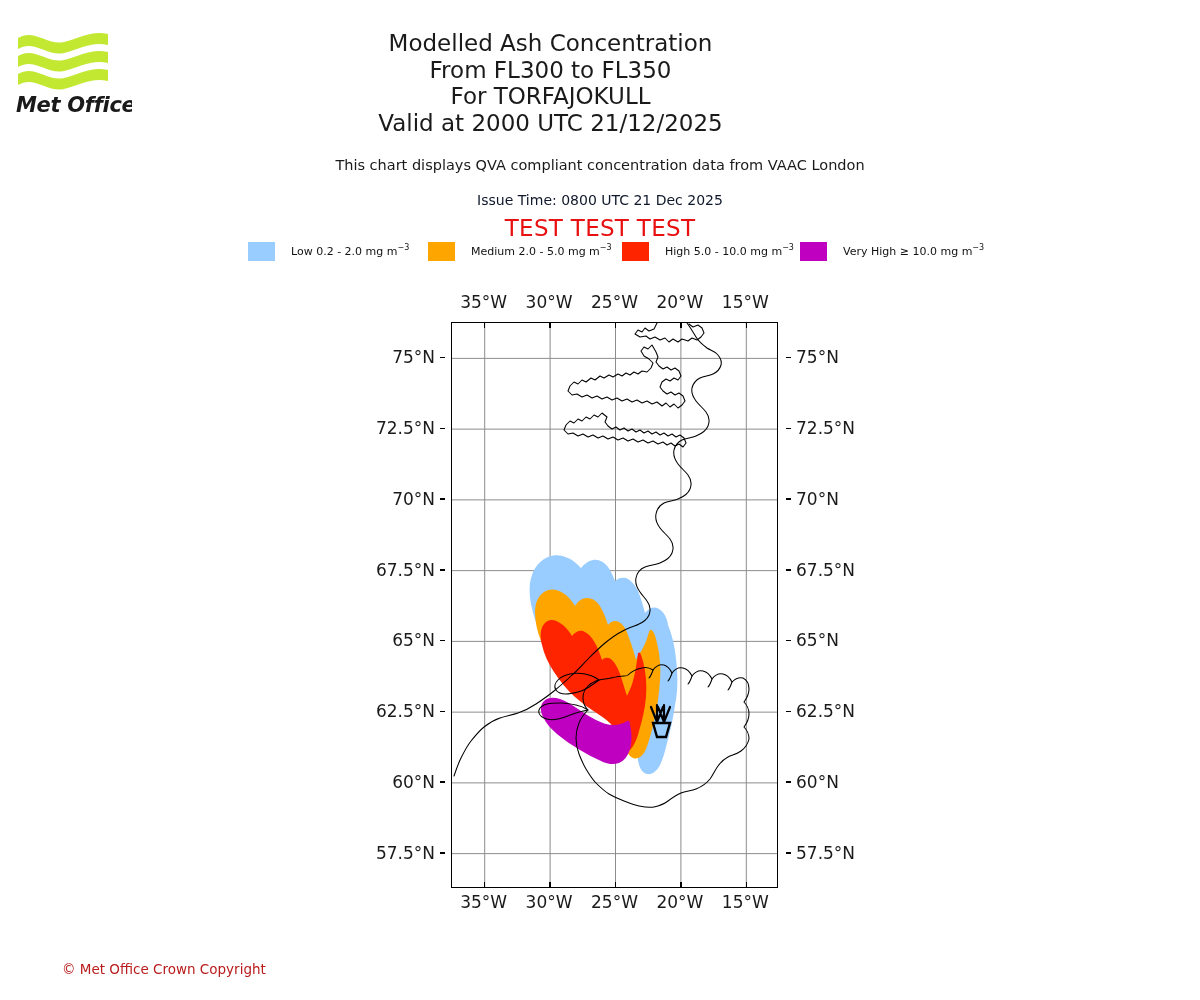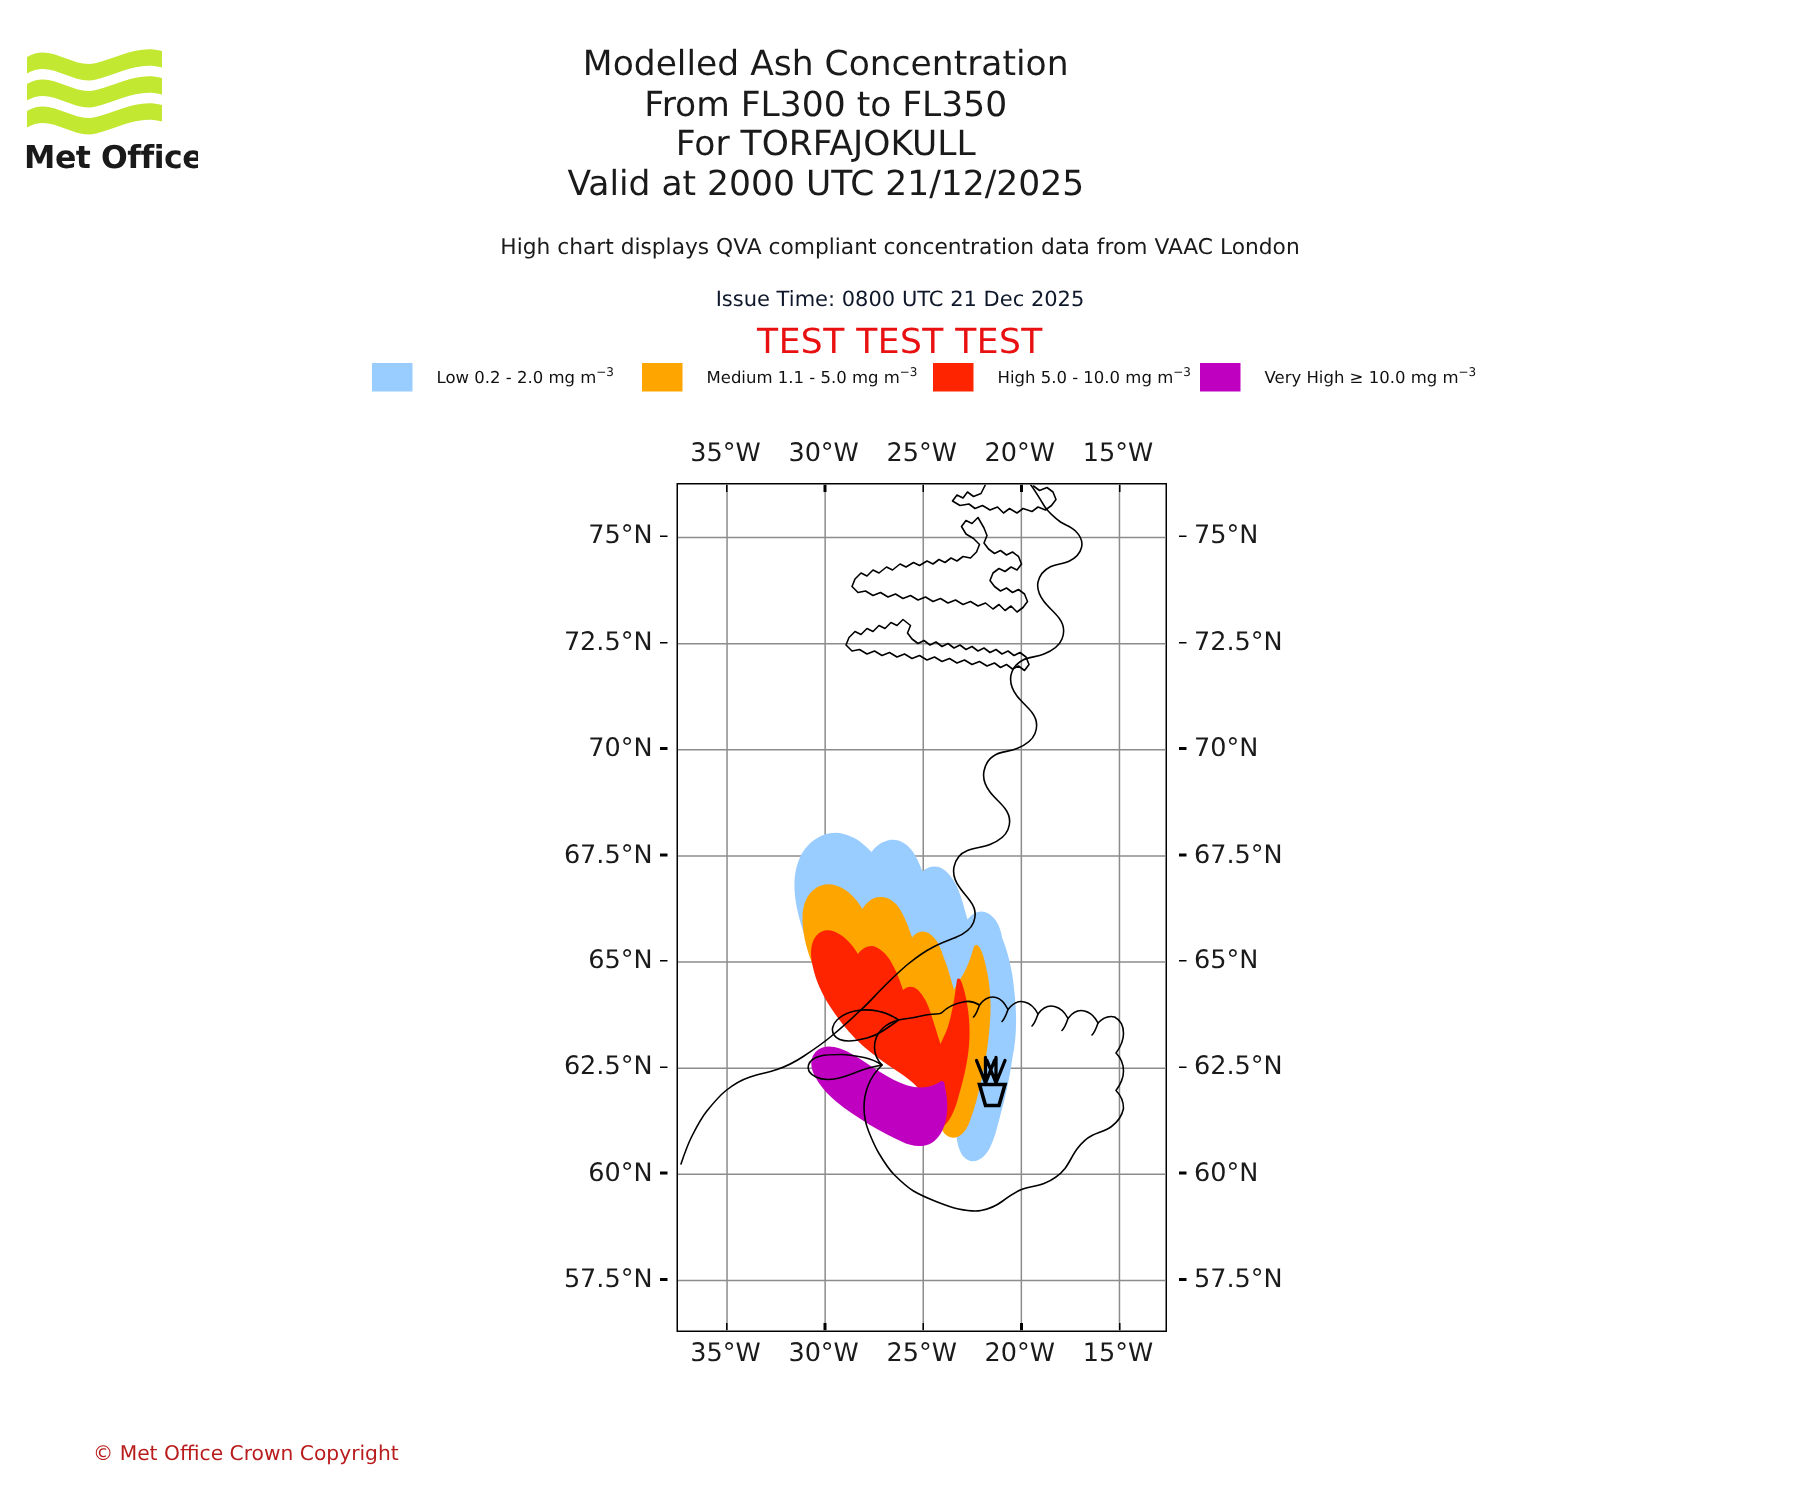--- a/index.html
+++ b/index.html
@@ -16,20 +16,21 @@
     overflow: hidden;
   }
 
   
   #logo {
     position: absolute;
     left: 12px;
     top: 26px;
     width: 120px;
     height: 90px;
+    font-style: italic;
   }
   #logo svg { display: block; }
   #logo .logo-text {
     font-family: "DejaVu Sans", "Liberation Sans", sans-serif;
     font-weight: bold;
     font-size: 21px;
     letter-spacing: -0.3px;
     fill: #1a1a1a;
   }
 
@@ -189,38 +190,38 @@
 </div>
 
 <div id="title-block">
   <div class="title-line main">Modelled Ash Concentration</div>
   <div class="title-line">From FL300 to FL350</div>
   <div class="title-line">For TORFAJOKULL</div>
   <div class="title-line">Valid at 2000 UTC 21/12/2025</div>
 </div>
 
 <div id="subtitle-block">
-  <div class="subtitle-line">High chart displays QVA compliant concentration data from VAAC London</div>
+  <div class="subtitle-line">This chart displays QVA compliant concentration data from VAAC London</div>
 </div>
 
 <div id="issue-line">Issue Time: 0800 UTC 21 Dec 2025</div>
 
 <div id="test-banner" style="color: rgb(232, 16, 16);">TEST TEST TEST</div>
 
 <div id="legend">
   <div class="legend-item" style="left:248px;">
     <span class="legend-swatch" style="background: rgb(153, 204, 255);"></span>
     <span class="legend-label">
       <span>Low 0.2 - 2.0 mg m</span><sup>−3</sup>
     </span>
   </div>
   <div class="legend-item" style="left:428px;">
     <span class="legend-swatch" style="background: rgb(255, 165, 0);"></span>
     <span class="legend-label">
-      <span>Medium 1.1 - 5.0 mg m</span><sup>−3</sup>
+      <span>Medium 2.0 - 5.0 mg m</span><sup>−3</sup>
     </span>
   </div>
   <div class="legend-item" style="left:622px;">
     <span class="legend-swatch" style="background: rgb(255, 36, 0);"></span>
     <span class="legend-label">
       <span>High 5.0 - 10.0 mg m</span><sup>−3</sup>
     </span>
   </div>
   <div class="legend-item" style="left:800px;">
     <span class="legend-swatch" style="background: rgb(192, 0, 192);"></span>

